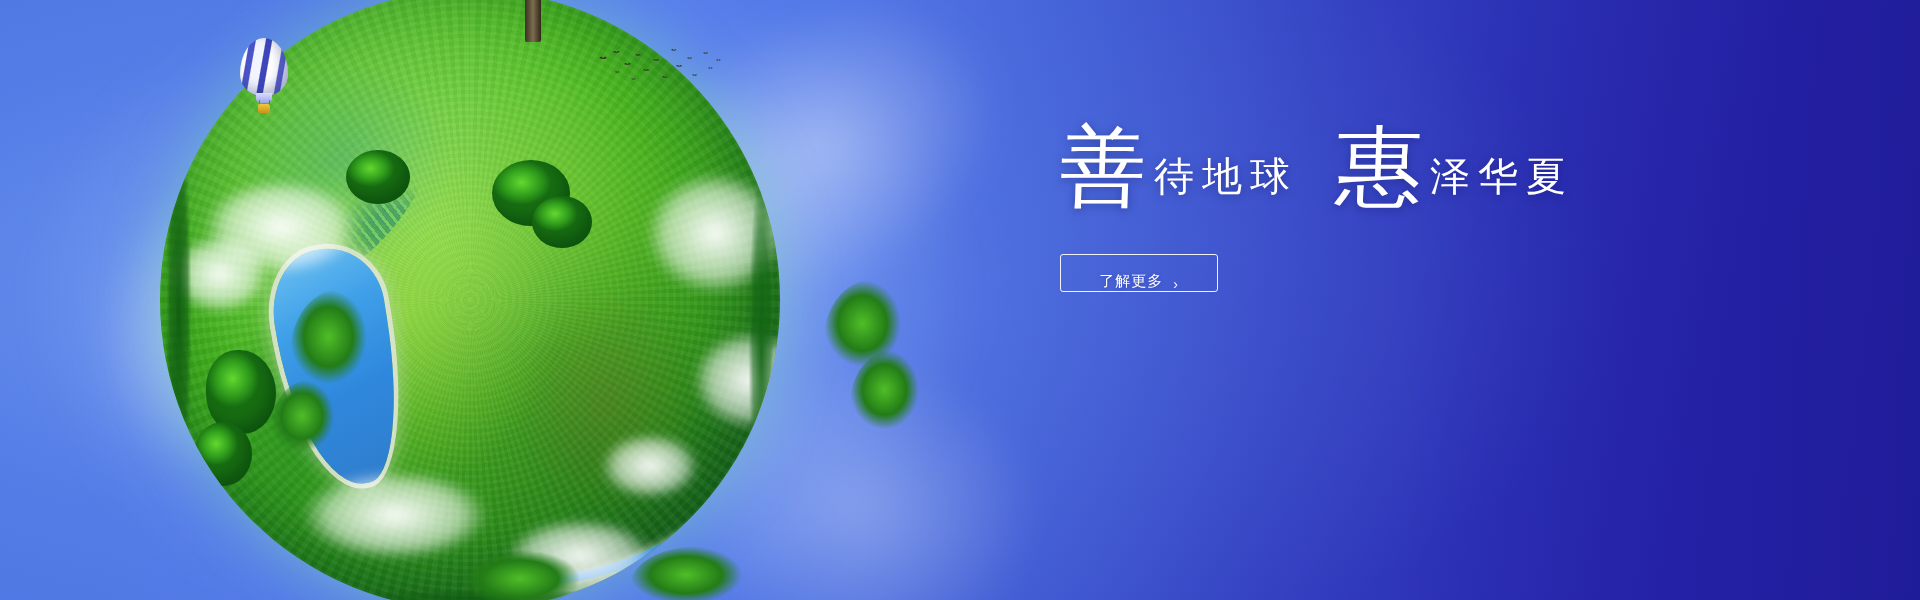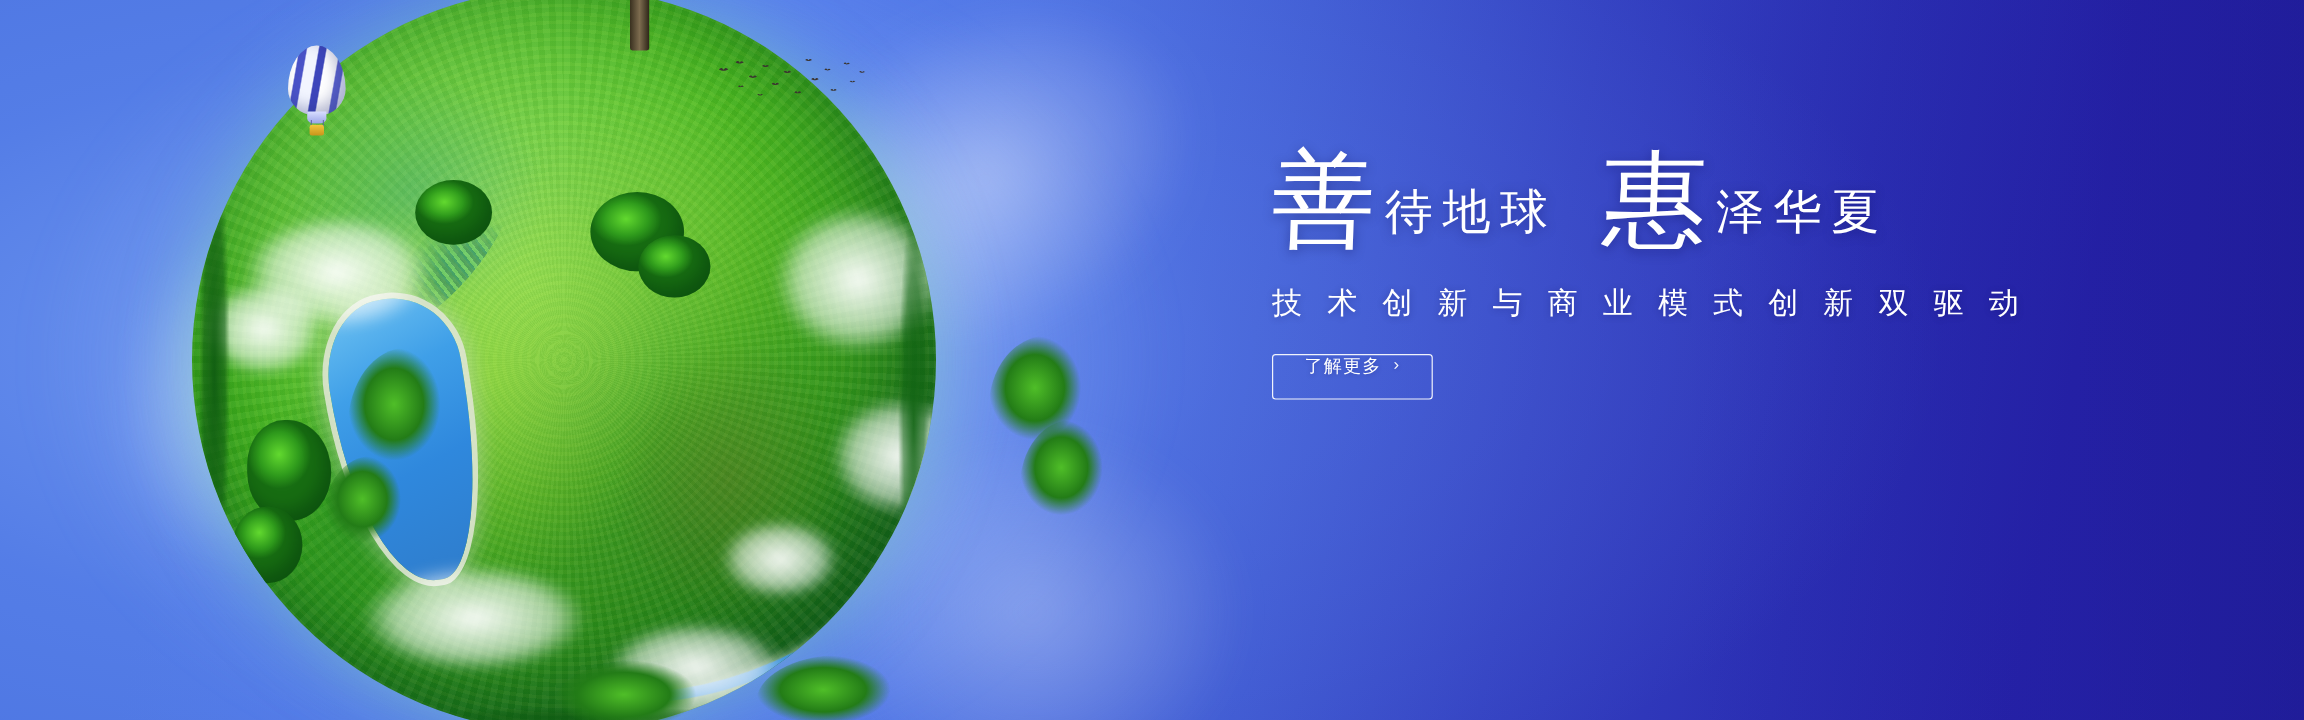--- a/index.html
+++ b/index.html
@@ -272,22 +272,22 @@
   }
   .desc{
     margin-top:16px;
     color:#eef2ff;font-size:17px;line-height:1.5;letter-spacing:.5px;
     white-space:nowrap;font-weight:400;
     text-shadow:0 1px 5px rgba(10,10,70,.30);
   }
 
   .cta{
     margin-top:26px;
-    display:inline-flex;align-items:flex-start;justify-content:center;gap:10px;
-    width:134px;height:38px;box-sizing:border-box;
+    display:inline-flex;align-items:flex-end;justify-content:center;gap:10px;
+    width:158px;height:38px;box-sizing:border-box;
     border:1px solid rgba(255,255,255,.92);
     border-radius:3px;background:transparent;
     color:#ffffff;font-size:15px;letter-spacing:1px;
     cursor:pointer;
     text-shadow:0 1px 4px rgba(10,10,70,.25);
   }
   .cta .chev{font-size:14px;line-height:1;opacity:.95;}
 
   
   .vignette{
@@ -386,21 +386,20 @@
   </div>
 
   <div class="vignette"></div>
 
   <div class="panel">
 
     <div class="headline">
       <span class="hl-big">善</span><span class="hl-sm">待地球</span><span class="hl-gap"></span><span class="hl-big">惠</span><span class="hl-sm">泽华夏</span>
     </div>
 
-    <div class="subtitle">技 术 创 新 与 商 业 模 式 创 新 双 驱 动</div>
 
 
     <div class="cta">
       <span>了解更多</span>
       <span class="chev">›</span>
     </div>
 
   </div>
 
 </div>

